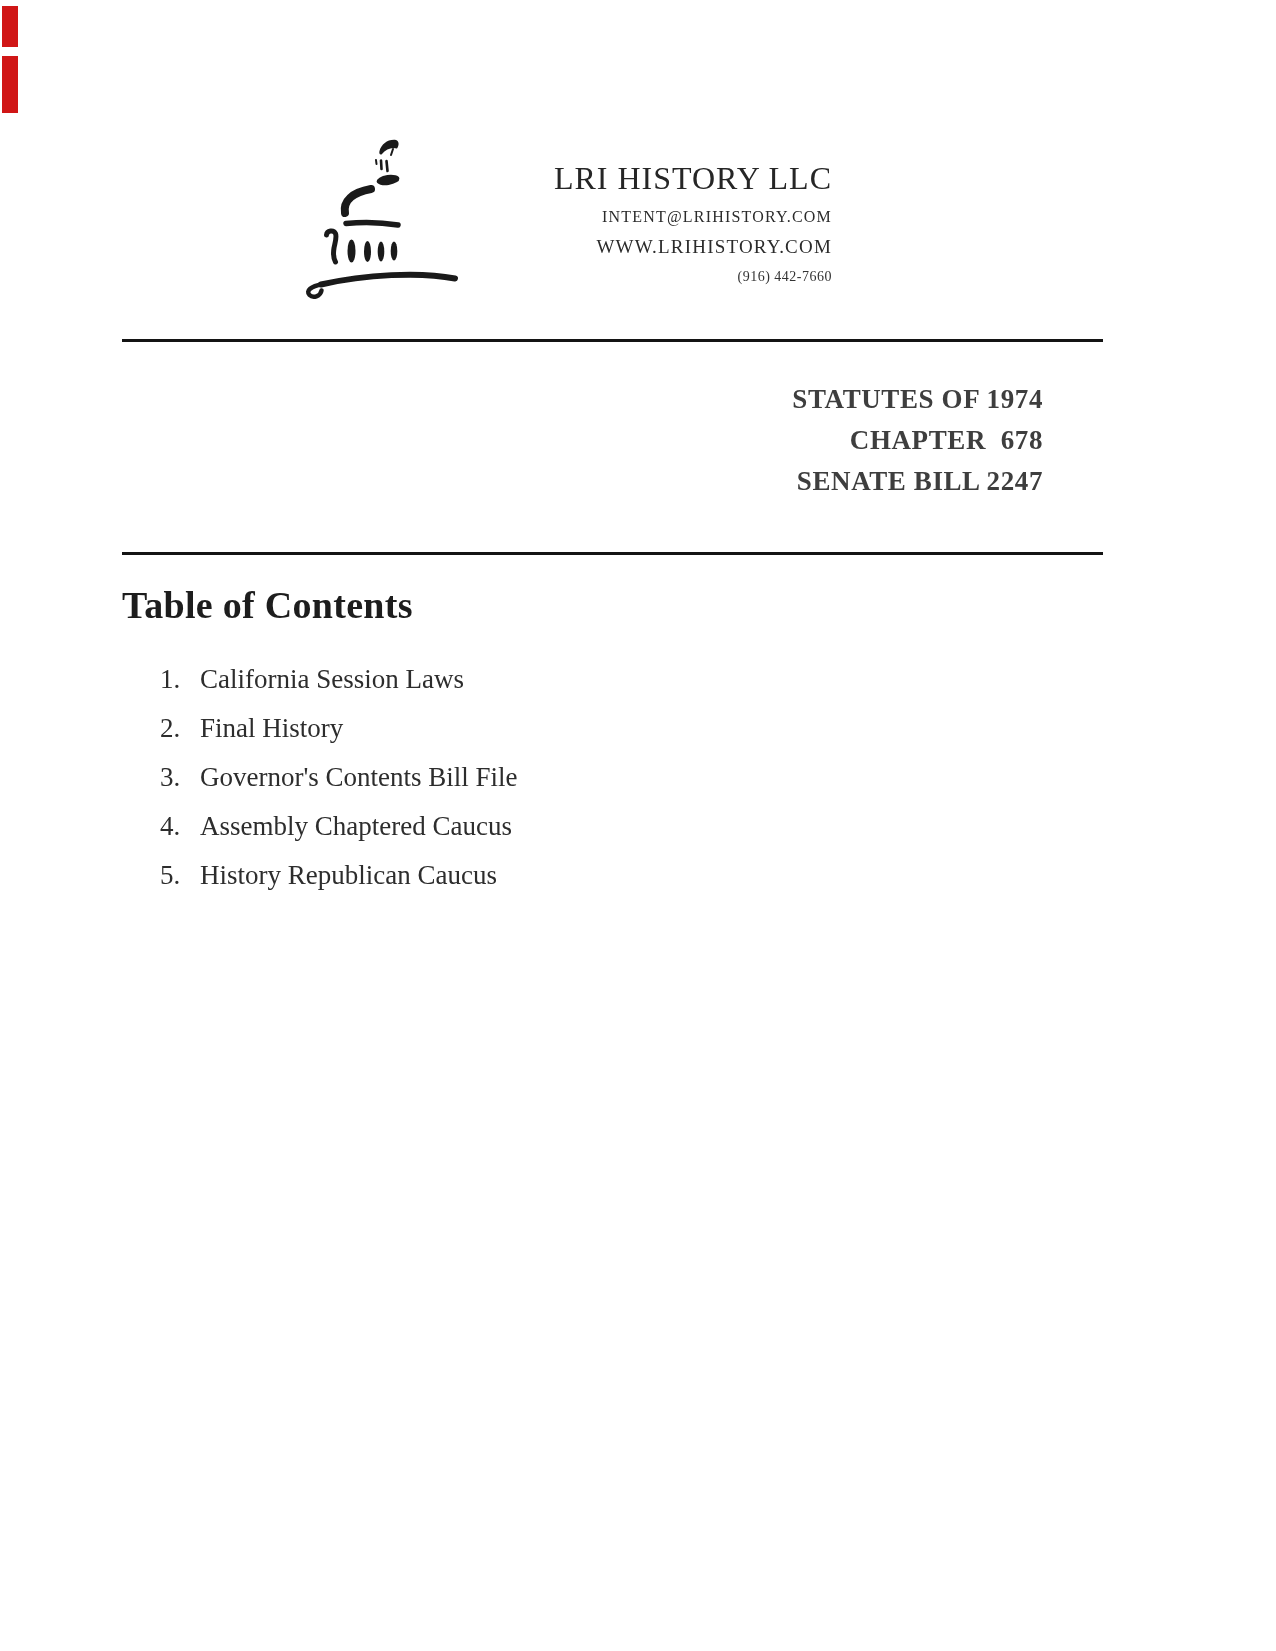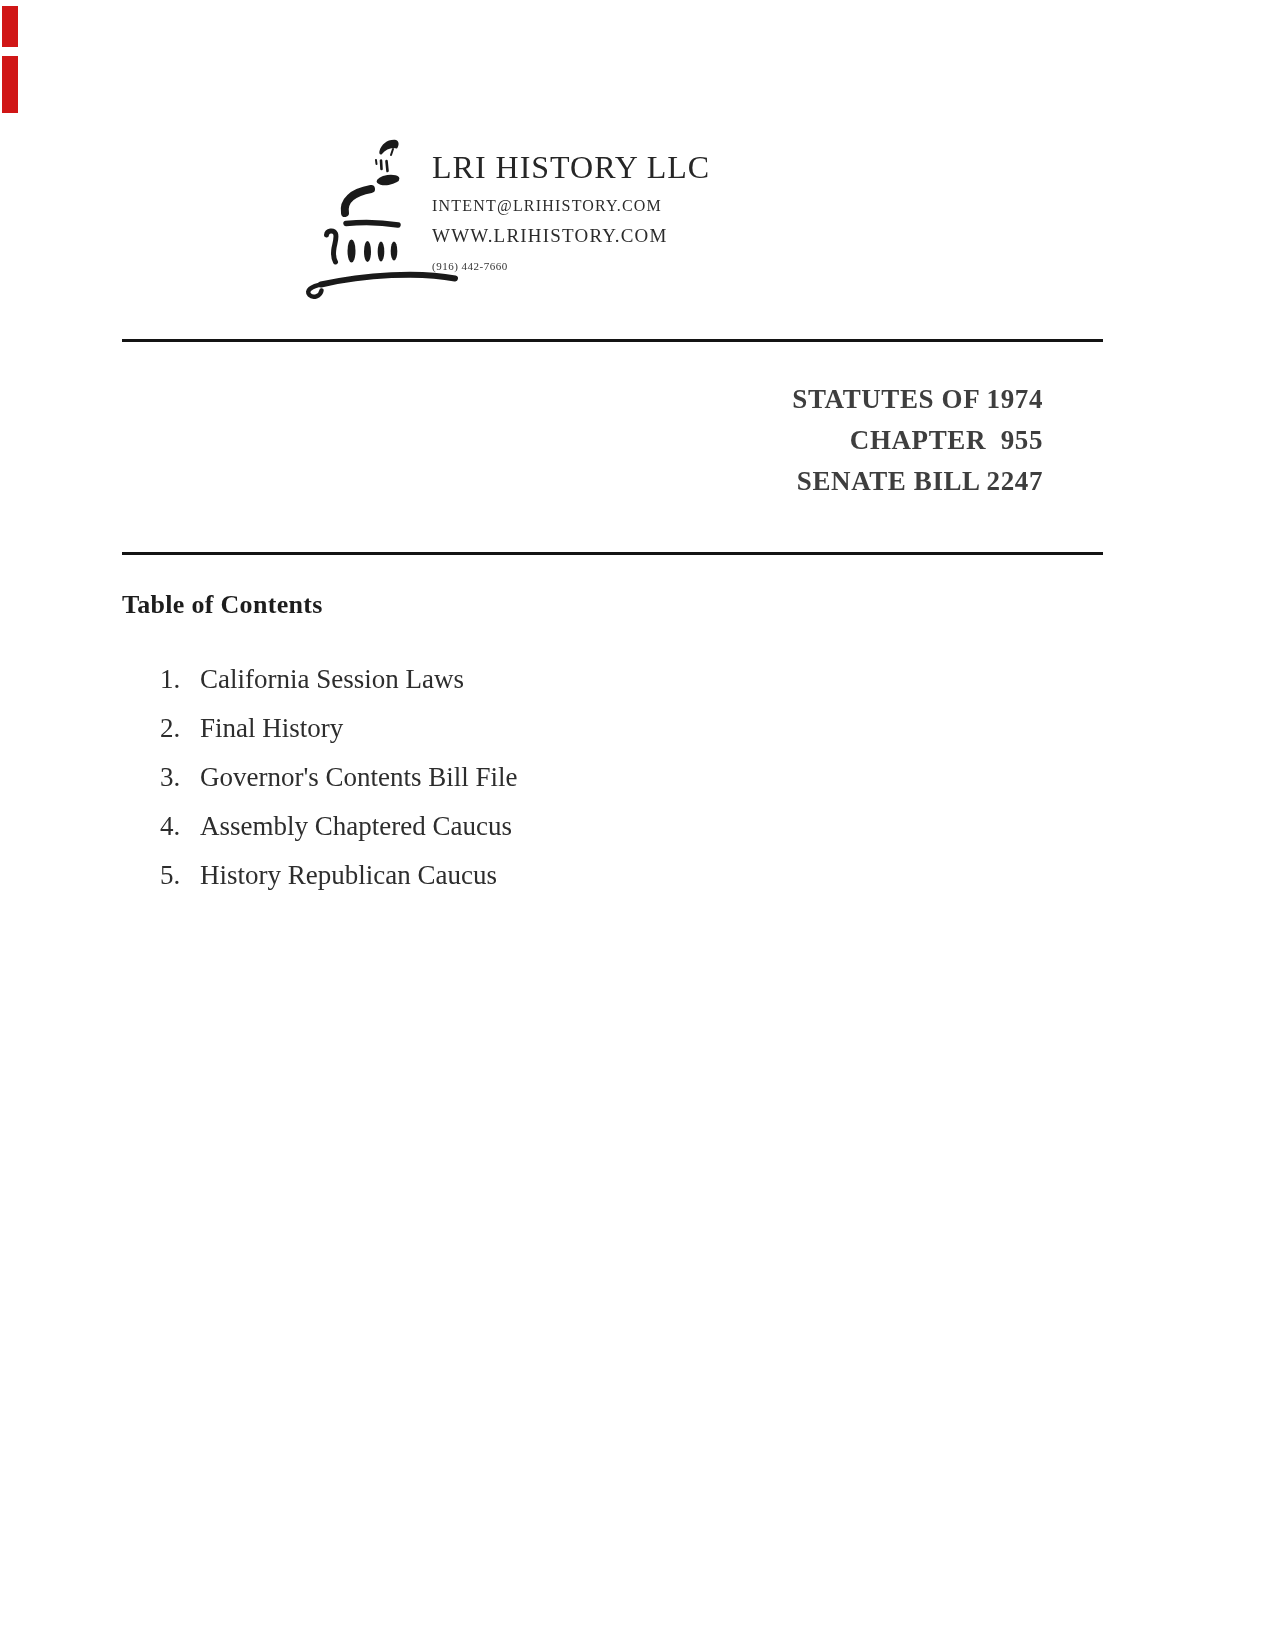--- a/index.html
+++ b/index.html
@@ -16,46 +16,46 @@
   .margin-mark { position: absolute; left: 2px; width: 16px; background: #d01616; }
   .margin-mark.m1 { top: 6px;  height: 41px; }
   .margin-mark.m2 { top: 56px; height: 57px; }
 
   
   .logo { position: absolute; left: 295px; top: 125px; width: 190px; height: 180px; }
   .logo path, .logo ellipse { stroke-linecap: round; stroke-linejoin: round; }
 
   
   .header-text {
-    position: absolute; left: 432px; top: 149px; width: 400px;
-    text-align: left; color: #262626;
+    position: absolute; left: 432px; top: 160px; width: 400px;
+    text-align: right; color: #262626;
   }
   .company { font-size: 32px; line-height: 36px; letter-spacing: 1px; color: #262626; }
   .email   { font-size: 16px; line-height: 30px; letter-spacing: 1.2px; margin-top: 6px; color: #2b2b2b; }
   .website { font-size: 19px; line-height: 30px; letter-spacing: 1.2px; color: #2b2b2b; }
-  .phone   { font-size: 11px; line-height: 30px; letter-spacing: 0.5px; color: #333333; }
+  .phone   { font-size: 14px; line-height: 30px; letter-spacing: 0.5px; color: #333333; }
 
   
   .rule { position: absolute; left: 122px; width: 981px; height: 2.5px; background: #141414; }
   .rule.r1 { top: 339px; }
   .rule.r2 { top: 552px; }
 
   
   .ref-block {
     position: absolute; top: 379px; right: 233px;
     text-align: right; font-weight: bold;
     font-size: 27px; line-height: 41px;
     letter-spacing: 0.6px; color: #3e3e3e;
   }
   .ref-line { white-space: pre; margin-left: 46px; }
 
   
   .toc-title {
     position: absolute; left: 122px; top: 587px; margin: 0;
-    font-size: 26px; line-height: 36px; font-weight: bold;
+    font-size: 38px; line-height: 36px; font-weight: bold;
     letter-spacing: 0.3px; color: #1d1d1d;
   }
   .toc-list {
     position: absolute; left: 132px; top: 655px; margin: 0; padding: 0;
     list-style: none;
   }
   .toc-list li { line-height: 49px; font-size: 27px; color: #2d2d2d; }
   .toc-list .num { display: inline-block; margin-left: 28px; width: 40px; }
 </style>
 </head>
@@ -96,21 +96,21 @@
     <div class="company">LRI HISTORY LLC</div>
     <div class="email">INTENT@LRIHISTORY.COM</div>
     <div class="website">WWW.LRIHISTORY.COM</div>
     <div class="phone">(916) 442-7660</div>
   </div>
 
   <div class="rule r1"></div>
 
   <div class="ref-block">
     <div class="ref-line">STATUTES OF 1974</div>
-    <div class="ref-line">CHAPTER  955</div>
+    <div class="ref-line">CHAPTER  678</div>
     <div class="ref-line">SENATE BILL 2247</div>
   </div>
 
   <div class="rule r2"></div>
 
   <h1 class="toc-title">Table of Contents</h1>
 
   <ol class="toc-list">
     <li>
       <span class="num">1.</span><span class="label">California Session Laws</span>

